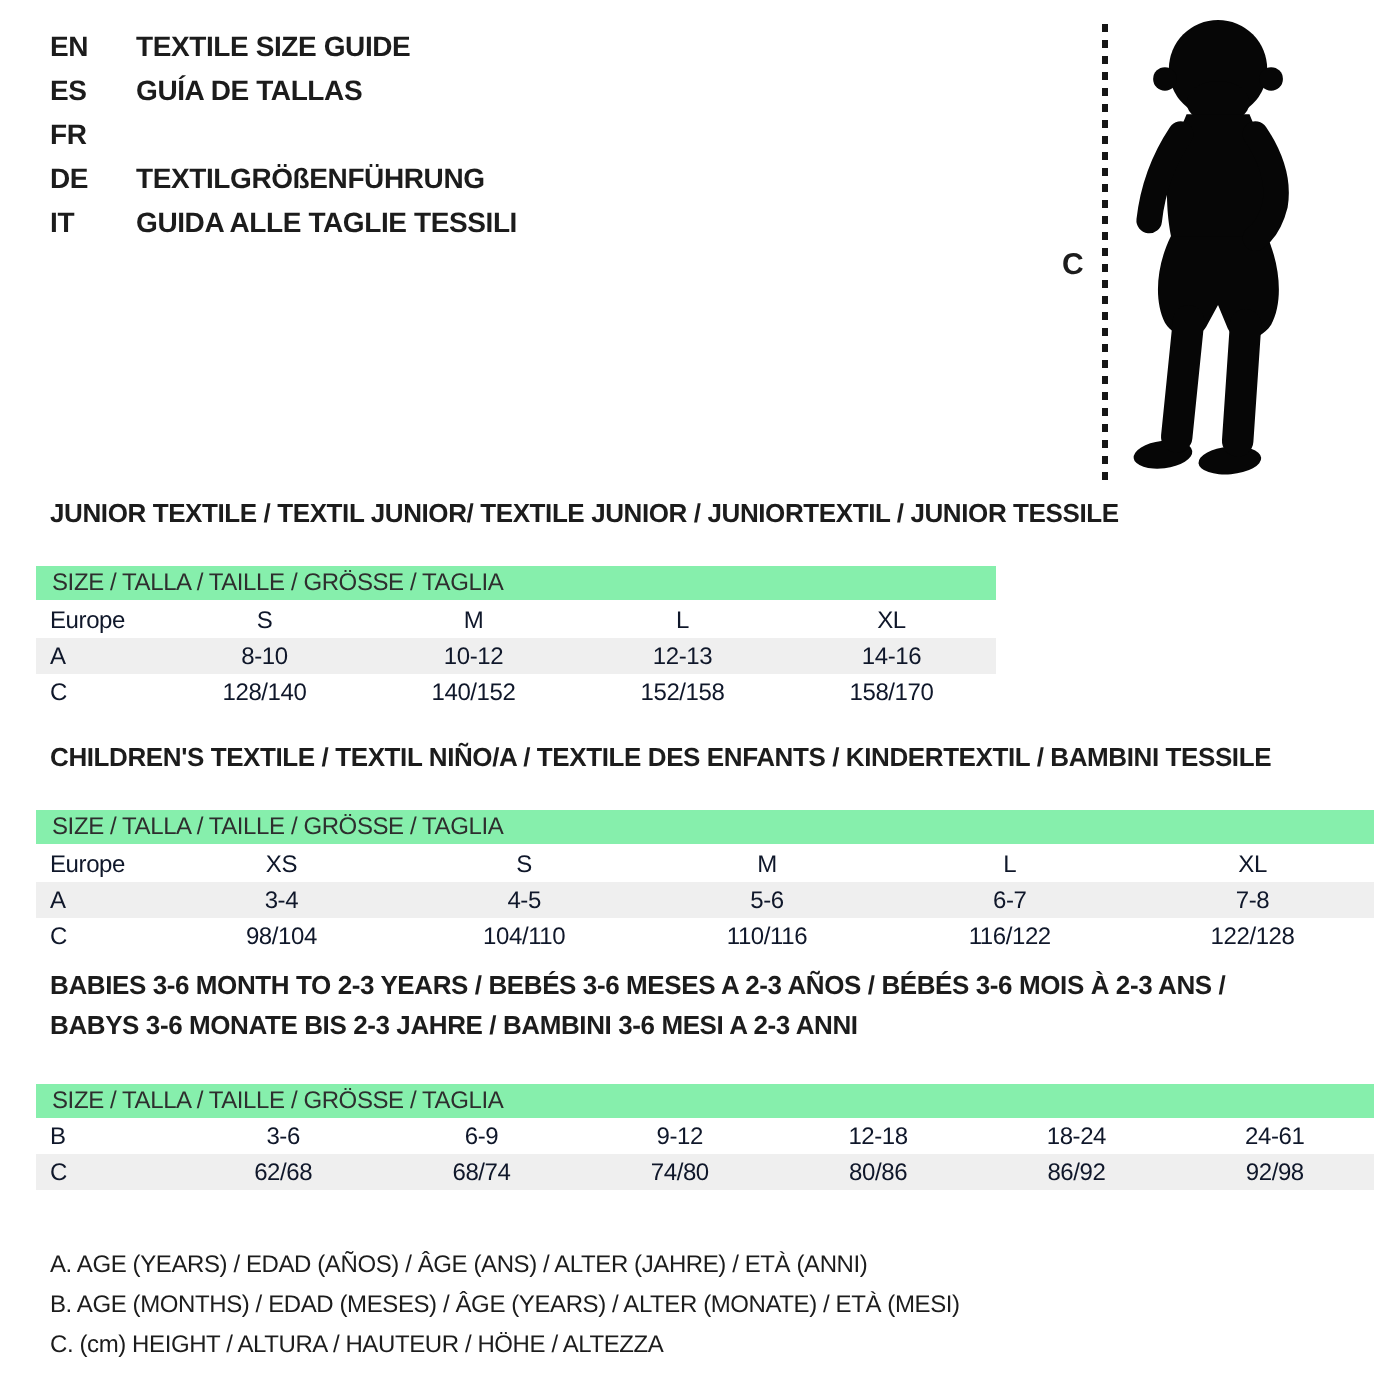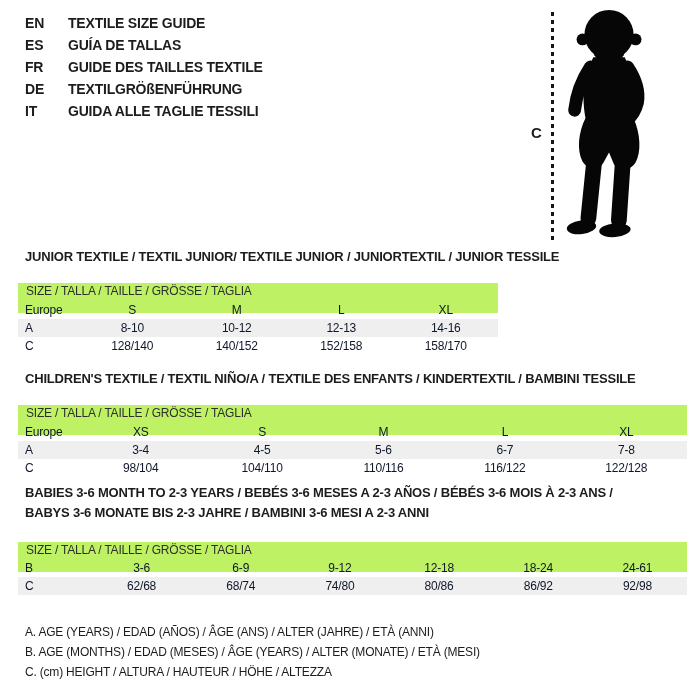--- a/index.html
+++ b/index.html
@@ -19,21 +19,21 @@
   }
   .measure-label { position:absolute; left:531px; top:124px; font-size:15px; font-weight:700; }
   .silhouette { position:absolute; left:560px; top:8px; }
   
   .sec-title {
     position:absolute; left:25px; font-size:13px; font-weight:700;
     letter-spacing:-0.2px; white-space:nowrap;
   }
   
   .size-bar {
-    position:absolute; left:18px; height:30px; background:#bef264;
+    position:absolute; left:18px; height:17px; background:#86efac;
     font-size:12px; line-height:17px; padding-left:8px; color:#2e2e2e;
     letter-spacing:-0.2px; white-space:nowrap;
   }
   .w-narrow { width:480px; }
   .w-wide { width:669px; }
   
   table.szt {
     position:absolute; left:18px; border-collapse:collapse; table-layout:fixed;
     font-size:12px; color:#0f172a; letter-spacing:-0.2px;
   }
@@ -54,21 +54,20 @@
     <div class="lang-row">
       <span class="code">EN</span>
       <span class="lname">TEXTILE SIZE GUIDE</span>
     </div>
     <div class="lang-row">
       <span class="code">ES</span>
       <span class="lname">GUÍA DE TALLAS</span>
     </div>
     <div class="lang-row">
       <span class="code">FR</span>
-      <span class="lname">GUIDE DES TAILLES TEXTILE</span>
     </div>
     <div class="lang-row">
       <span class="code">DE</span>
       <span class="lname">TEXTILGRÖßENFÜHRUNG</span>
     </div>
     <div class="lang-row">
       <span class="code">IT</span>
       <span class="lname">GUIDA ALLE TAGLIE TESSILI</span>
     </div>
   </div>

